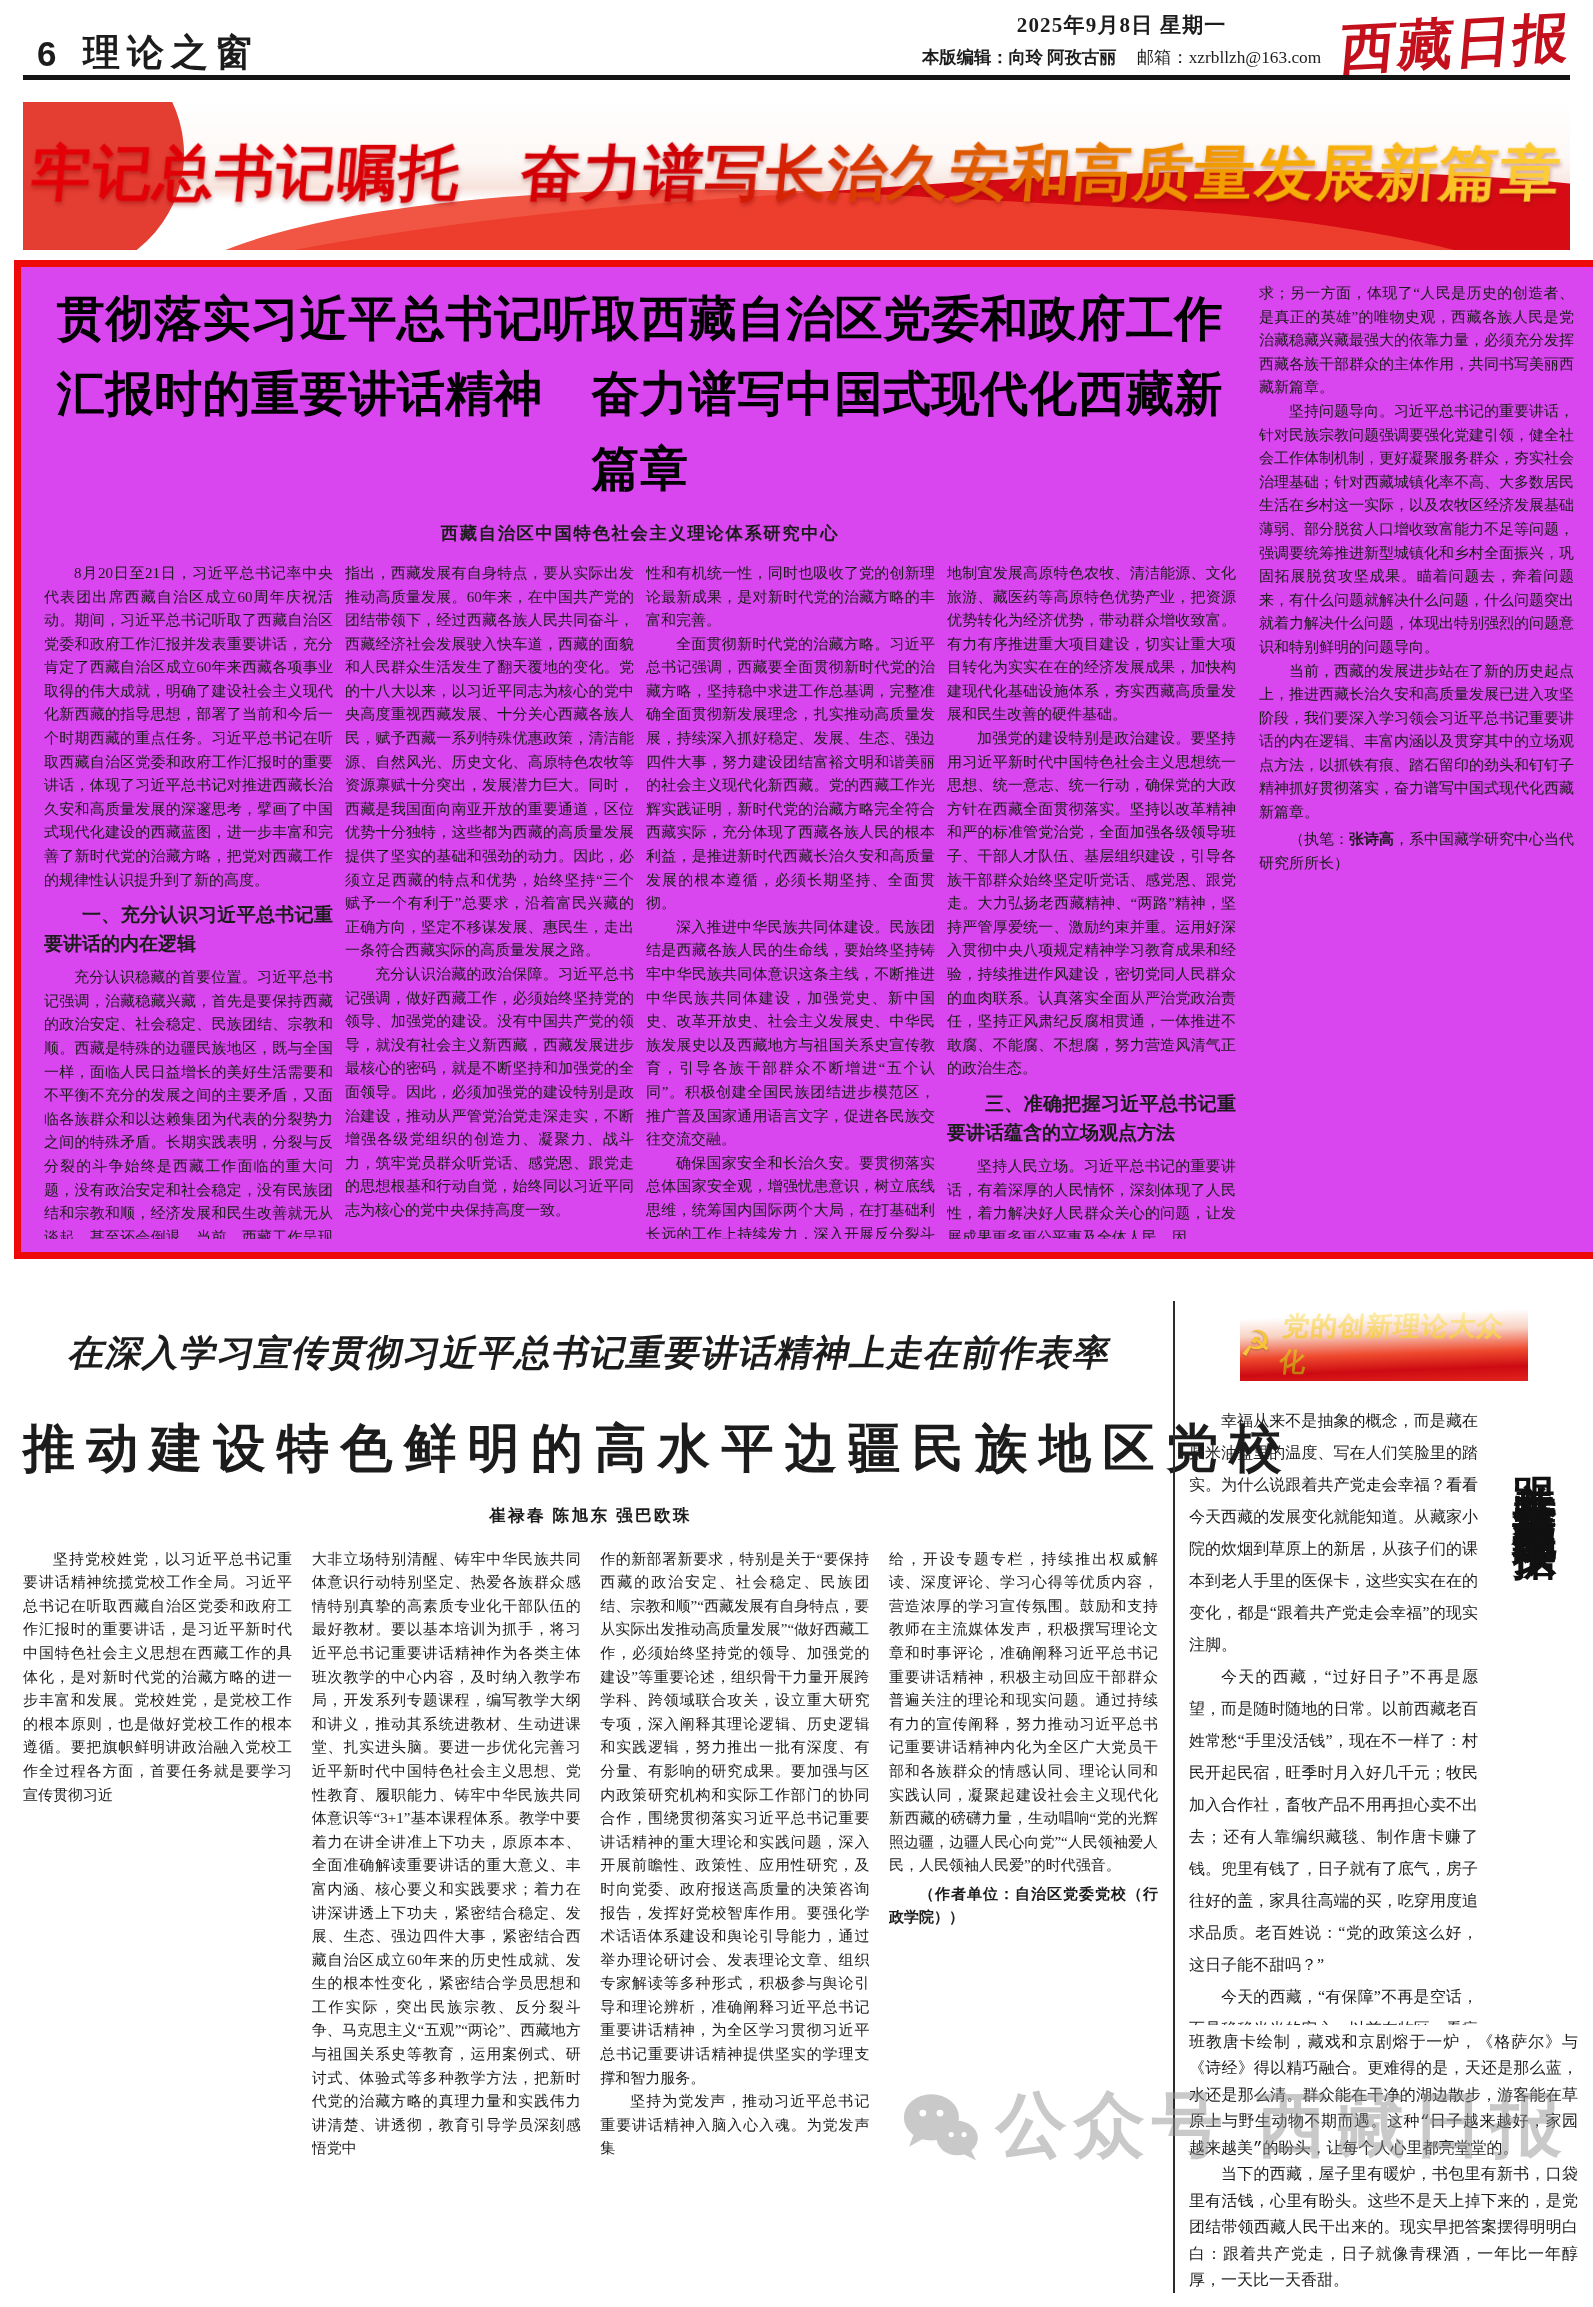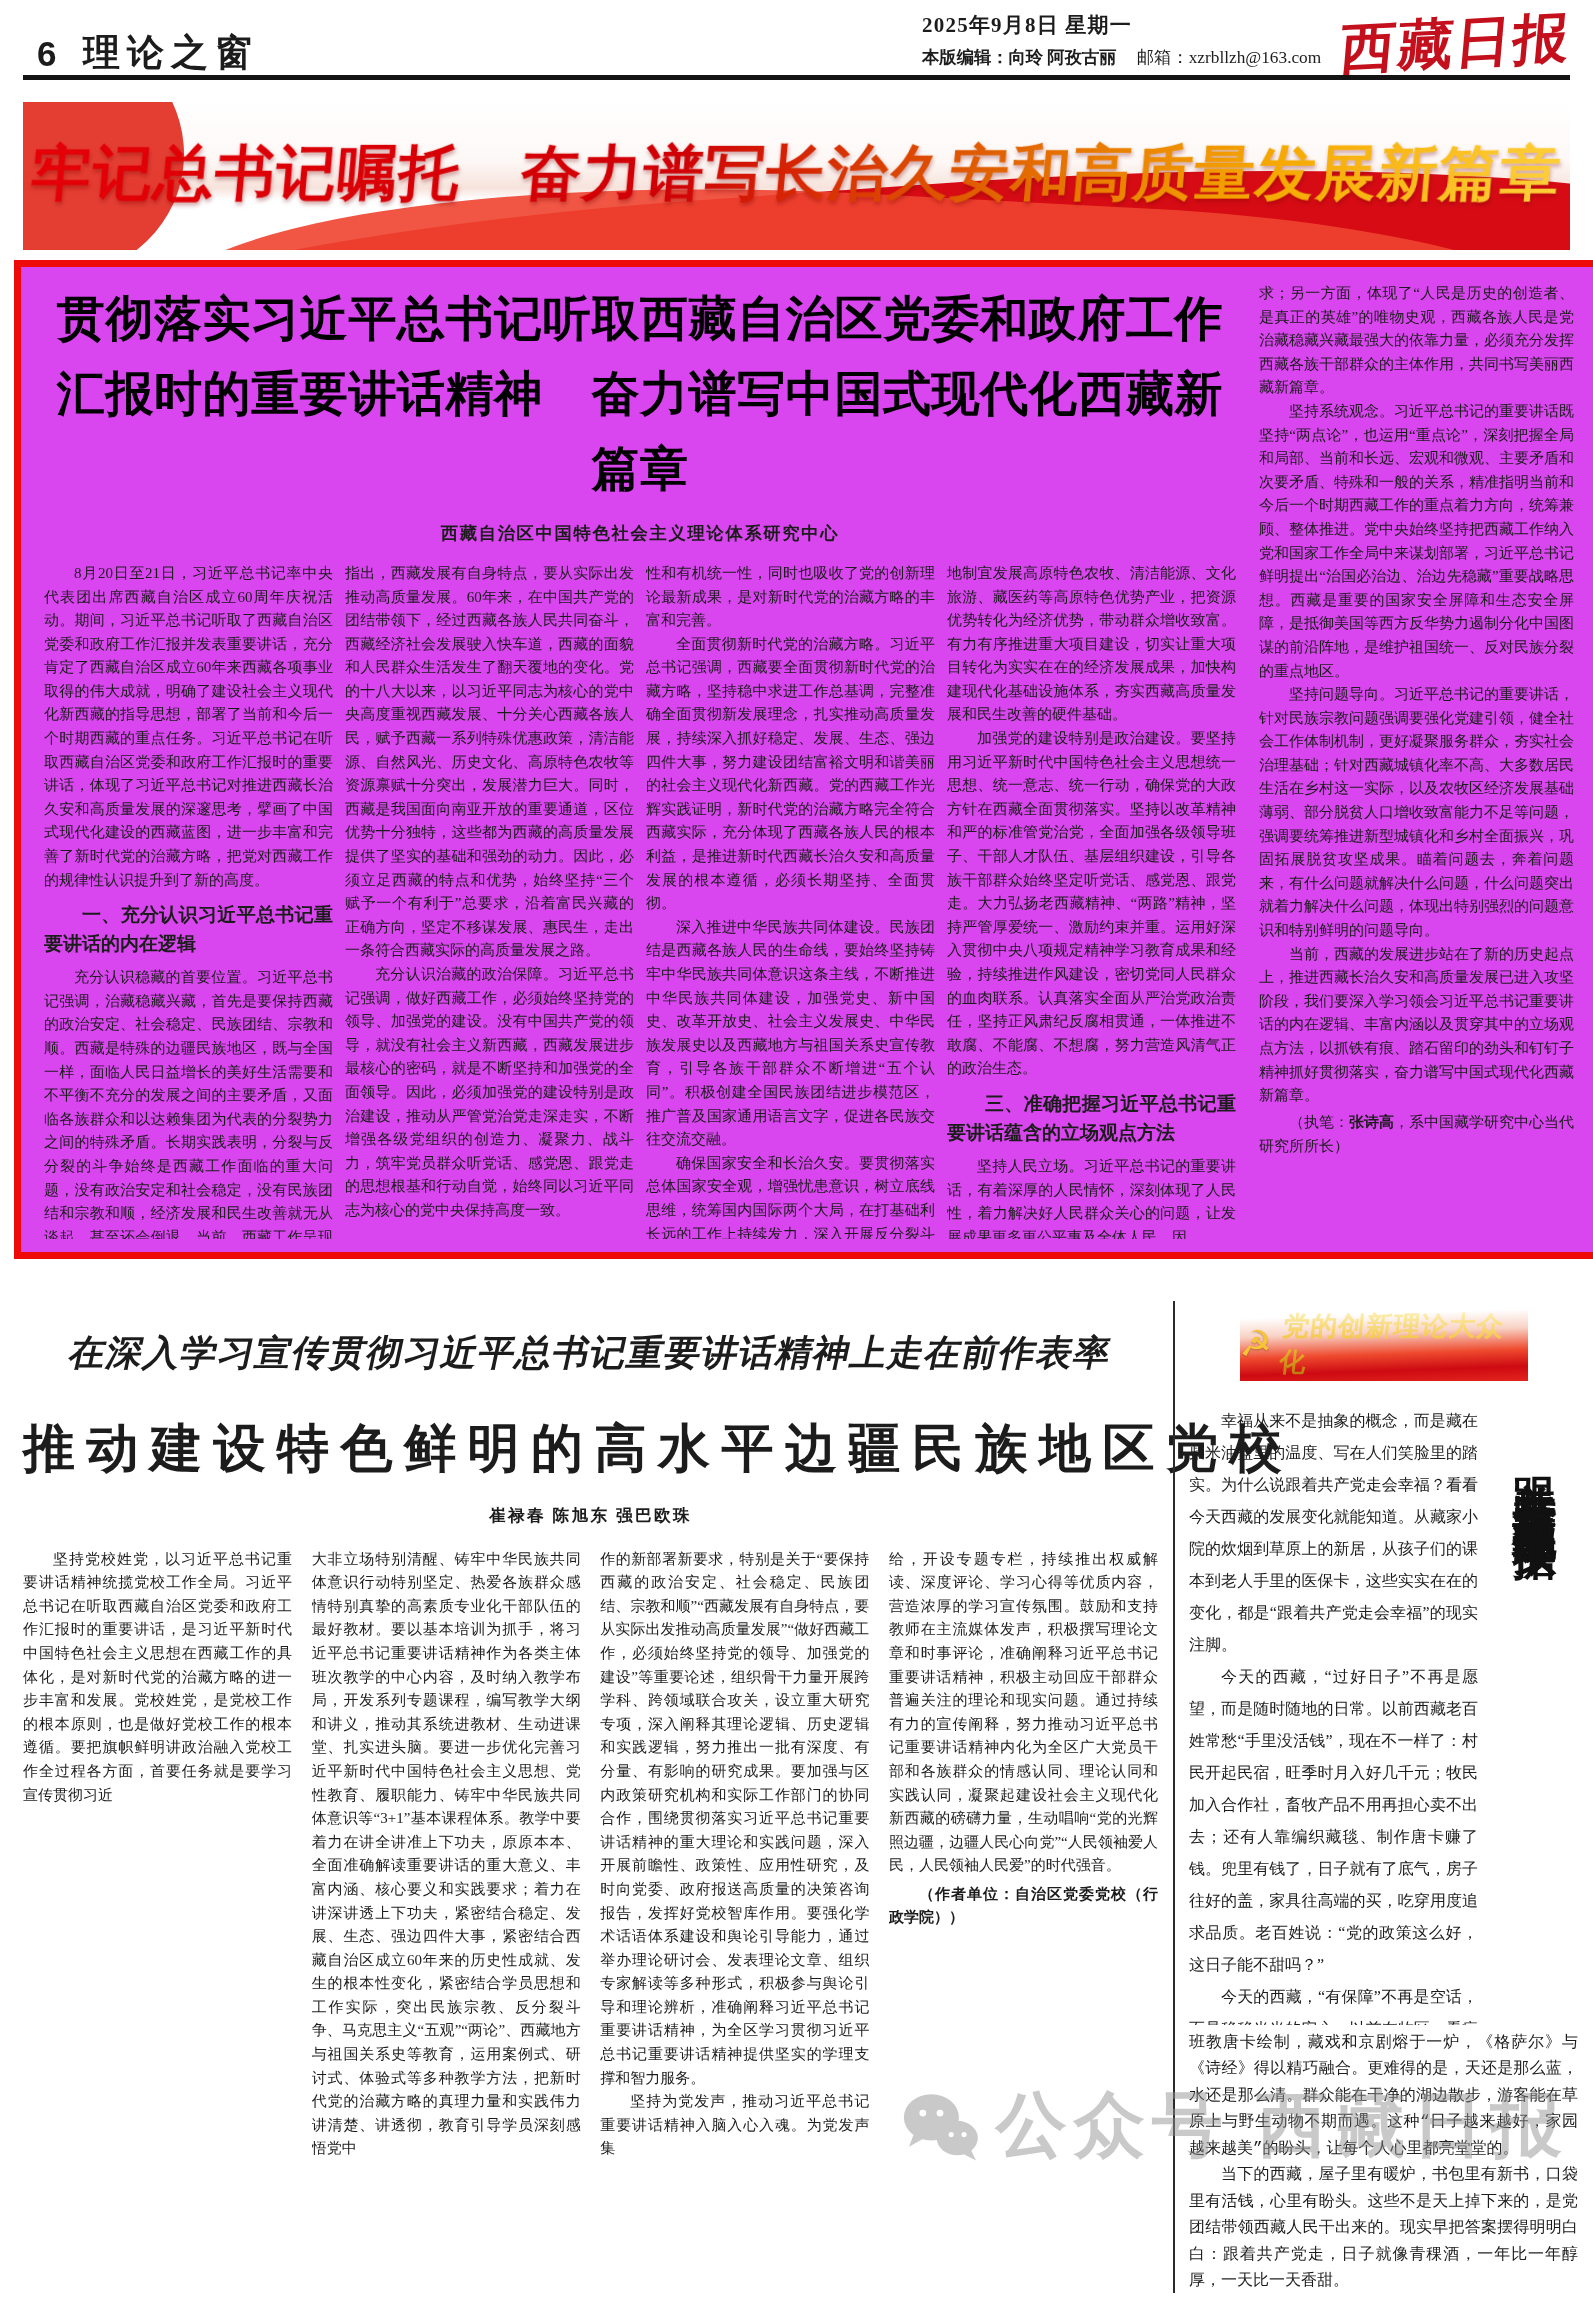--- a/index.html
+++ b/index.html
@@ -9,21 +9,21 @@
     overflow:hidden; font-family:"Liberation Serif","DejaVu Serif",serif; color:#1c1c1c;
   }
   
   .page-header{ position:absolute; top:9.2px; left:37px; right:23px; height:62px;
     display:flex; justify-content:space-between; align-items:flex-end; }
   .hdr-left{ display:flex; align-items:flex-end; gap:26.5px; }
   .page-num{ font-size:35px; font-weight:700; font-family:"Liberation Sans","DejaVu Sans",sans-serif; line-height:1; }
   .section-title{ font-size:37px; font-weight:900; letter-spacing:7px; line-height:1;
     font-family:"Liberation Sans","DejaVu Sans",sans-serif; }
   .hdr-right{ display:flex; align-items:flex-end; gap:19.6px; }
-  .hdr-info{ text-align:left; padding-bottom:2.3px; }
+  .hdr-info{ text-align:center; padding-bottom:2.3px; }
   .hdr-date{ font-size:21px; font-weight:700; margin-bottom:5.8px; letter-spacing:1.2px; }
   .hdr-sub{ font-size:17.3px; font-weight:700; }
   .hdr-sub .email{ margin-left:16px; font-weight:400; }
   .masthead{ font-size:55px; font-weight:900; color:#c3101c; line-height:1;
     transform:skewX(-8deg) rotate(-3deg); letter-spacing:2.3px; }
   .top-rule{ position:absolute; top:75px; left:23px; right:23px; height:5.2px; background:#141414; }
 
   
   .banner{ position:absolute; top:102px; left:23px; width:1547px; height:148px; overflow:hidden;
     background:linear-gradient(180deg,#ffffff 0%,#fdf8f6 40%,#f7e3dc 58%,#ffffff 66%); }
@@ -155,21 +155,20 @@
           <div class="mcol">
             <p class="body-p cont">地制宜发展高原特色农牧、清洁能源、文化旅游、藏医药等高原特色优势产业，把资源优势转化为经济优势，带动群众增收致富。有力有序推进重大项目建设，切实让重大项目转化为实实在在的经济发展成果，加快构建现代化基础设施体系，夯实西藏高质量发展和民生改善的硬件基础。</p>
             <p class="body-p">加强党的建设特别是政治建设。要坚持用习近平新时代中国特色社会主义思想统一思想、统一意志、统一行动，确保党的大政方针在西藏全面贯彻落实。坚持以改革精神和严的标准管党治党，全面加强各级领导班子、干部人才队伍、基层组织建设，引导各族干部群众始终坚定听党话、感党恩、跟党走。大力弘扬老西藏精神、“两路”精神，坚持严管厚爱统一、激励约束并重。运用好深入贯彻中央八项规定精神学习教育成果和经验，持续推进作风建设，密切党同人民群众的血肉联系。认真落实全面从严治党政治责任，坚持正风肃纪反腐相贯通，一体推进不敢腐、不能腐、不想腐，努力营造风清气正的政治生态。</p>
             <p class="sec-head">三、准确把握习近平总书记重要讲话蕴含的立场观点方法</p>
             <p class="body-p">坚持人民立场。习近平总书记的重要讲话，有着深厚的人民情怀，深刻体现了人民性，着力解决好人民群众关心的问题，让发展成果更多更公平惠及全体人民。因</p>
           </div>
         </div>
       </div>
       <div class="main-side">
         <p class="body-p cont">求；另一方面，体现了“人民是历史的创造者、是真正的英雄”的唯物史观，西藏各族人民是党治藏稳藏兴藏最强大的依靠力量，必须充分发挥西藏各族干部群众的主体作用，共同书写美丽西藏新篇章。</p>
-        <p class="body-p">坚持系统观念。习近平总书记的重要讲话既坚持“两点论”，也运用“重点论”，深刻把握全局和局部、当前和长远、宏观和微观、主要矛盾和次要矛盾、特殊和一般的关系，精准指明当前和今后一个时期西藏工作的重点着力方向，统筹兼顾、整体推进。党中央始终坚持把西藏工作纳入党和国家工作全局中来谋划部署，习近平总书记鲜明提出“治国必治边、治边先稳藏”重要战略思想。西藏是重要的国家安全屏障和生态安全屏障，是抵御美国等西方反华势力遏制分化中国图谋的前沿阵地，是维护祖国统一、反对民族分裂的重点地区。</p>
         <p class="body-p">坚持问题导向。习近平总书记的重要讲话，针对民族宗教问题强调要强化党建引领，健全社会工作体制机制，更好凝聚服务群众，夯实社会治理基础；针对西藏城镇化率不高、大多数居民生活在乡村这一实际，以及农牧区经济发展基础薄弱、部分脱贫人口增收致富能力不足等问题，强调要统筹推进新型城镇化和乡村全面振兴，巩固拓展脱贫攻坚成果。瞄着问题去，奔着问题来，有什么问题就解决什么问题，什么问题突出就着力解决什么问题，体现出特别强烈的问题意识和特别鲜明的问题导向。</p>
         <p class="body-p">当前，西藏的发展进步站在了新的历史起点上，推进西藏长治久安和高质量发展已进入攻坚阶段，我们要深入学习领会习近平总书记重要讲话的内在逻辑、丰富内涵以及贯穿其中的立场观点方法，以抓铁有痕、踏石留印的劲头和钉钉子精神抓好贯彻落实，奋力谱写中国式现代化西藏新篇章。</p>
         <p class="side-attrib">
           <span>（执笔：</span><b>张诗高</b><span>，系中国藏学研究中心当代研究所所长）</span>
         </p>
       </div>
     </div>
   </div>
 
   <div class="second-box">

